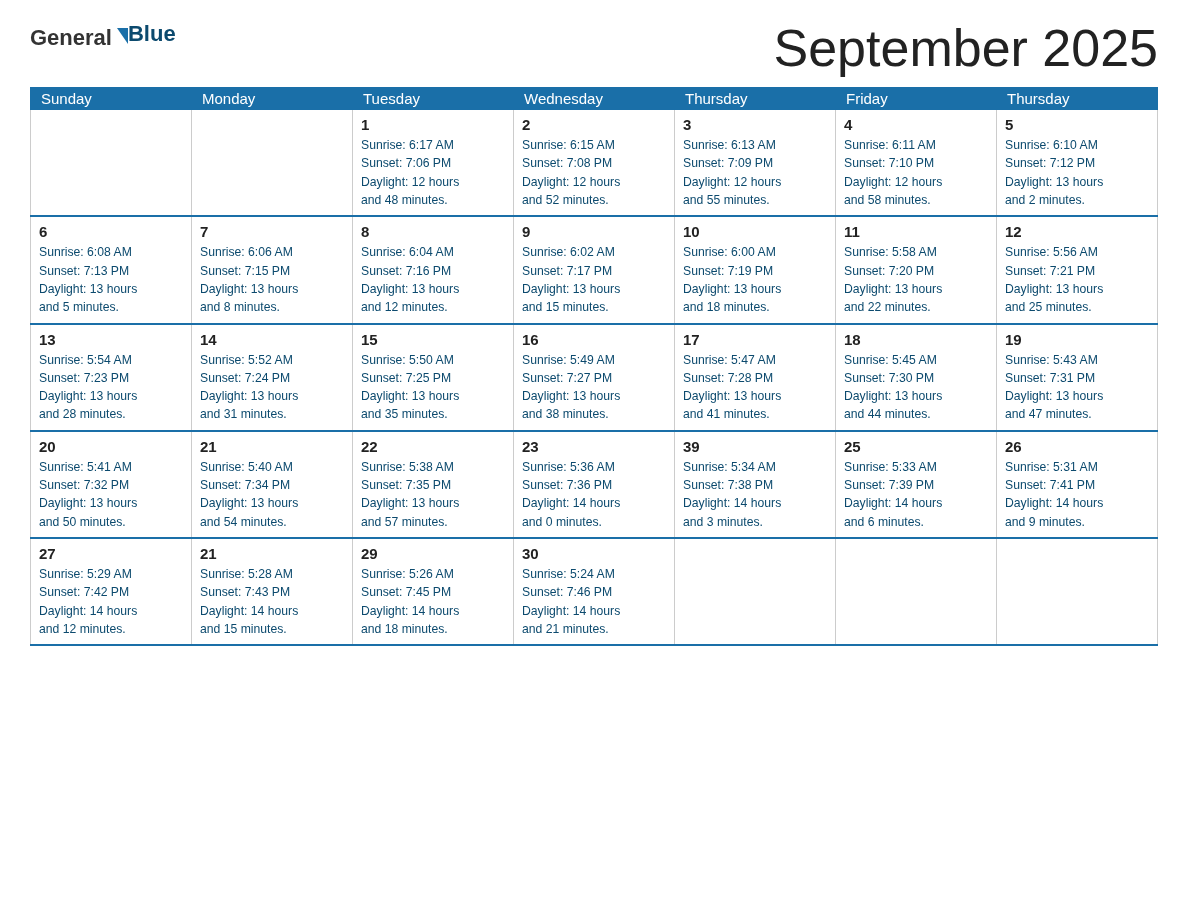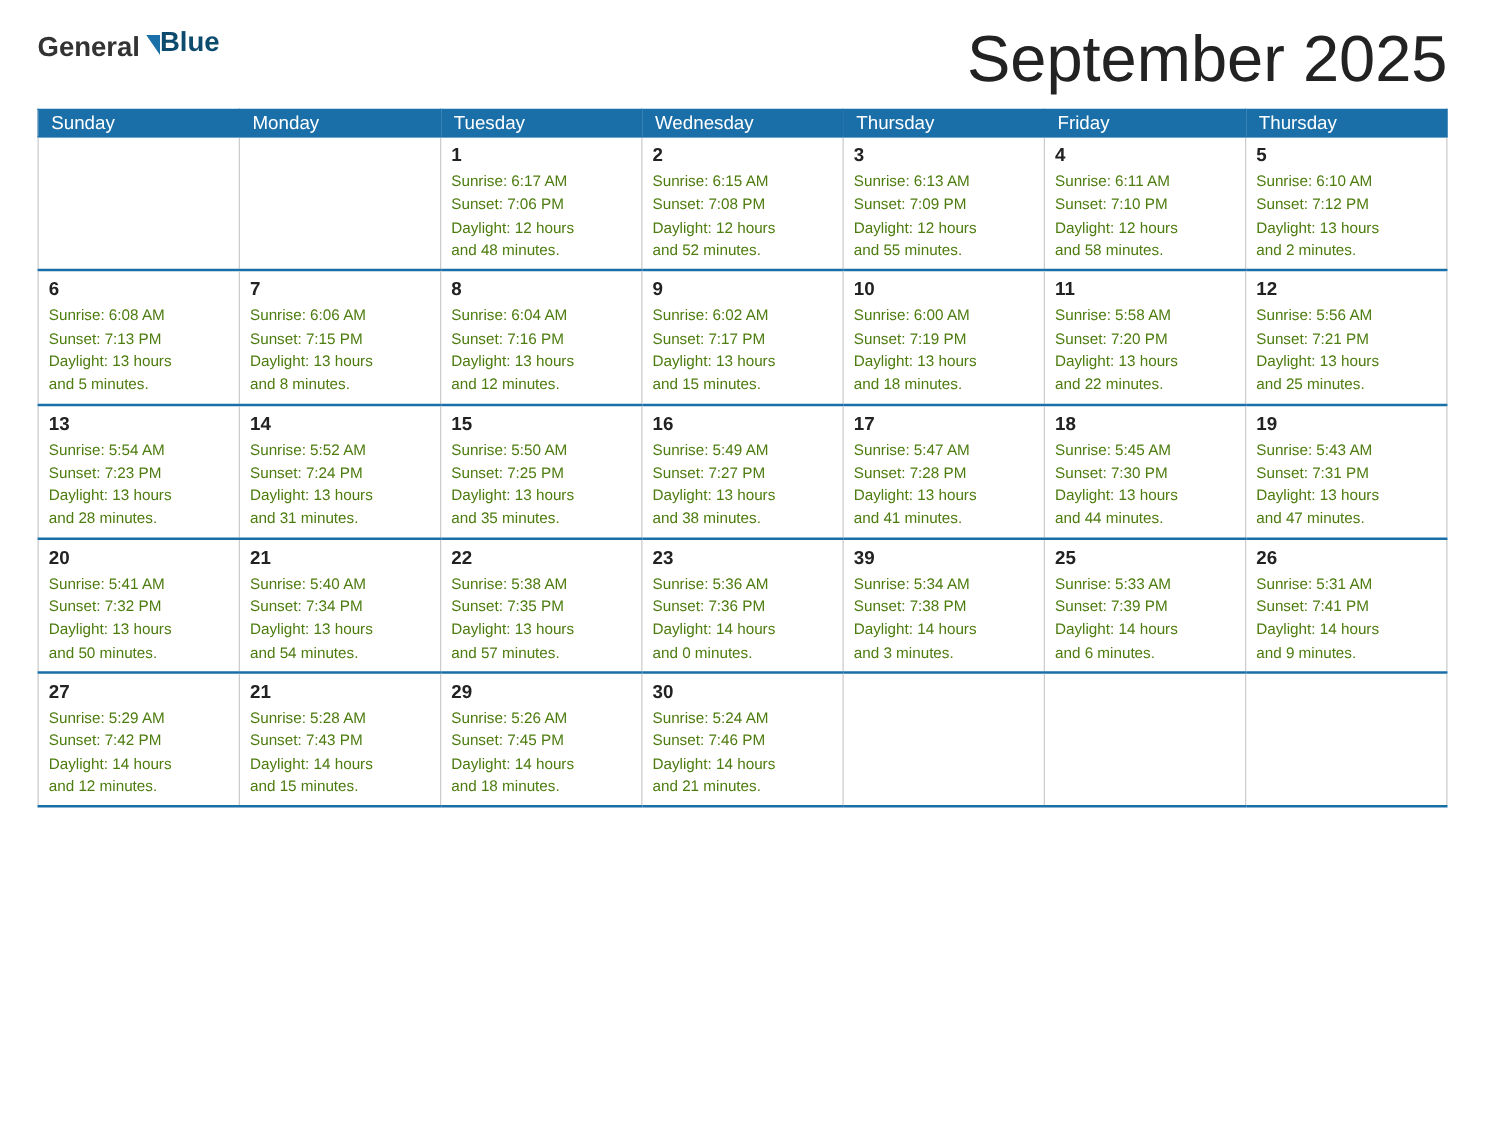--- a/index.html
+++ b/index.html
@@ -82,21 +82,21 @@
     .day-number {
       font-size: 15px;
       font-weight: bold;
       color: #222;
       display: block;
       margin-bottom: 3px;
     }
     .day-info {
       font-size: 12.2px;
       line-height: 1.5;
-      color: #4d7c0f;
+      color: #0c4a6e;
     }
     .empty-cell {
       background: #fff;
     }
     .logo-tri {
       width: 0;
       height: 0;
       border-left: 11px solid transparent;
       border-right: 0px solid transparent;
       border-bottom: 0px solid transparent;

